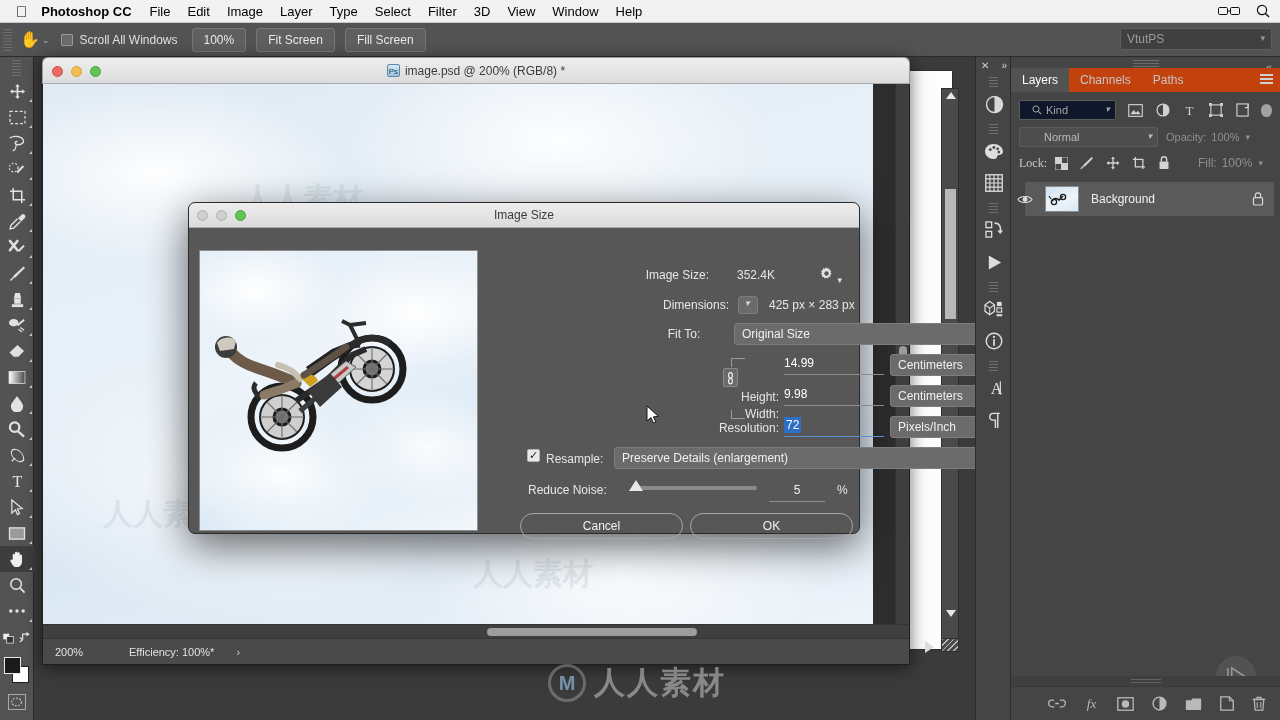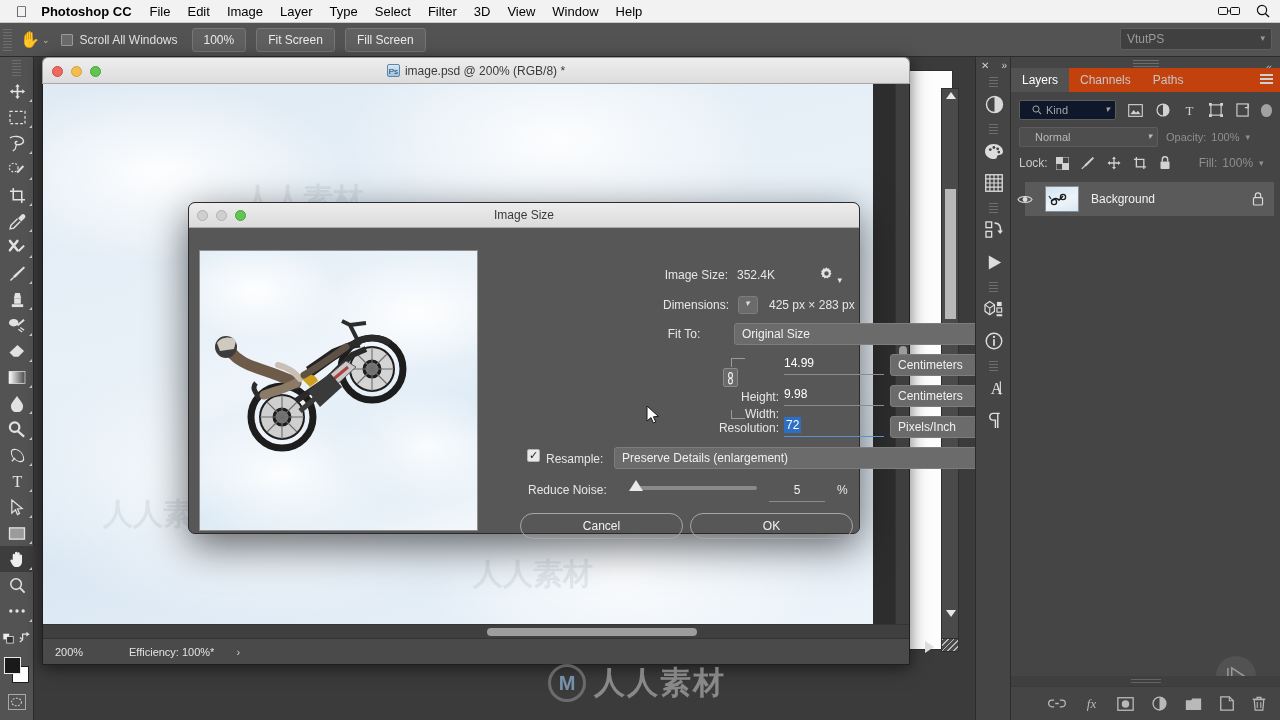--- a/index.html
+++ b/index.html
@@ -266,21 +266,21 @@
   .tabmenu { position: absolute; right: 7px; top: 6px; width: 13px; height: 11px;
     background-image: repeating-linear-gradient(to bottom, #d0d0d0 0 2px, transparent 2px 4px); }
   .lrow { display: flex; align-items: center; height: 25px; padding: 0 8px; color: #c9c9c9; font-size: 12px; }
   .kindbox { position: relative; width: 110px; height: 20px; background: #0f172a;
     border: 1px solid #5c5c5c; border-radius: 2px; display: flex; align-items: center;
     padding-left: 12px; color: #a4a4a4; font-size: 11px; }
   .kindbox .kcar { position: absolute; right: 5px; top: 3px; font-size: 9px; }
   .filtericons { display: flex; align-items: center; gap: 13px; margin-left: 12px; color: #d2d2d2; }
   .blendbox { position: relative; width: 139px; height: 20px; background: #4e4e4e;
     border: 1px solid #5c5c5c; border-radius: 2px; display: flex; align-items: center;
-    padding-left: 15px; color: #b9b9b9; font-size: 11px; }
+    padding-left: 24px; color: #b9b9b9; font-size: 11px; }
   .blendbox .bcar { position: absolute; right: 5px; top: 3px; font-size: 9px; }
   .opac { margin-left: 8px; color: #8f8f8f; font-size: 11px; }
   .lockicons { display: flex; align-items: center; gap: 12px; margin-left: 8px; color: #d2d2d2; }
   .layeritem {
     display: flex; align-items: center; height: 34px; background: #5a5a5a;
     margin: 6px 6px 0 14px; padding: 0 8px; position: relative;
   }
   .eye { position: absolute; left: -8px; color: #ddd; }
   .lthumb { width: 34px; height: 26px; border: 1px solid #8b8b8b; margin-left: 12px;
     background: linear-gradient(160deg,#cfe2f2,#eef5fb 55%,#d6e7f4);
@@ -640,21 +640,21 @@
       </div>
 
       <span class="gear">
         <svg width="15" height="15" viewBox="0 0 16 16">
           <path d="M8 1.2 l1 1.6 1.9-.4 .3 1.9 1.8 .7 -.8 1.8 1.2 1.5 -1.5 1.2 .3 1.9 -1.9 .2 -1 1.7 -1.6-1 -1.7 1 -1-1.7 -1.9-.2 .3-1.9 -1.5-1.2 1.2-1.5 -.8-1.8 1.8-.7 .3-1.9 1.9 .4 Z" fill="#e3e3e3"></path>
           <circle cx="8" cy="8" r="2.4" fill="#575757"></circle>
         </svg>
         <span style="font-size:9px; position:relative; top:2px;">▾</span>
       </span>
 
-      <span class="fld lbl-r" style="left:439px; top:40px; width:100px;">Image Size:</span>
+      <span class="fld lbl-r" style="left:420px; top:40px; width:100px;">Image Size:</span>
       <span class="fld" style="left:548px; top:40px;">352.4K</span>
 
       <span class="fld lbl-r" style="left:420px; top:70px; width:120px;">Dimensions:</span>
       <span class="dimbtn" style="position:absolute; left:549px; top:68px;">
         <i class="vcar2">▾</i>
       </span>
       <span class="fld" style="left:580px; top:70px;">425 px × 283 px</span>
 
       <span class="fld lbl-r" style="left:450px; top:99px; width:90px;text-align:center;">Fit To:</span>
       <div class="selbox" style="position:absolute; left:545px; top:95px; width:316px;">
@@ -850,21 +850,21 @@
       <div class="blendbox">
         <span>Normal</span>
         <i class="bcar">▾</i>
       </div>
       <span class="opac">Opacity:</span>
       <span class="opac" style="margin-left:5px;">100%</span>
       <span class="opac" style="margin-left:6px; font-size:9px;">▾</span>
     </div>
 
     <div class="lrow" style="height:26px;">
-      <span style="color:#c9c9c9;">Lock:</span>
+      <span style="color:#c9c9c9;font-family:Liberation Serif, serif;">Lock:</span>
       <span class="lockicons">
         <svg width="13" height="13" viewBox="0 0 14 14">
             <rect x="0" y="0" width="7" height="7" fill="#d2d2d2"></rect>
             <rect x="7" y="7" width="7" height="7" fill="#d2d2d2"></rect>
             <rect x="7" y="0" width="7" height="7" fill="none" stroke="#d2d2d2" stroke-width="1"></rect>
             <rect x="0" y="7" width="7" height="7" fill="none" stroke="#d2d2d2" stroke-width="1"></rect>
           </svg>
         <svg width="14" height="14" viewBox="0 0 15 15">
             <path d="M12.5 1 L14 2.5 L5.5 11 L3 11.8 L3.8 9.4 Z" fill="#d2d2d2"></path>
             <path d="M3.4 11.2 L0.8 13.8" stroke="#d2d2d2" stroke-width="1.3"></path>

